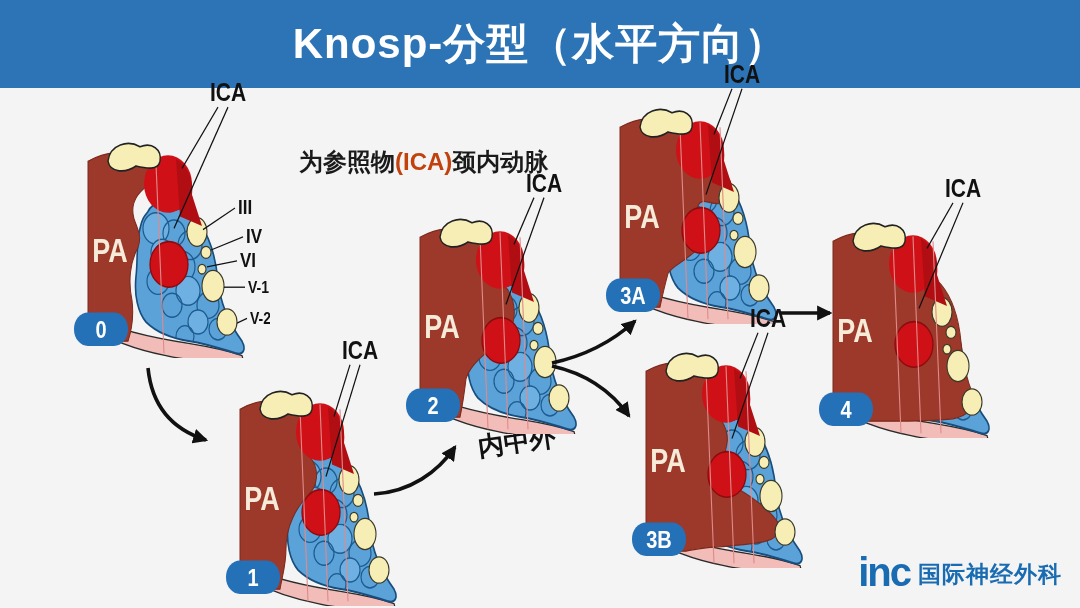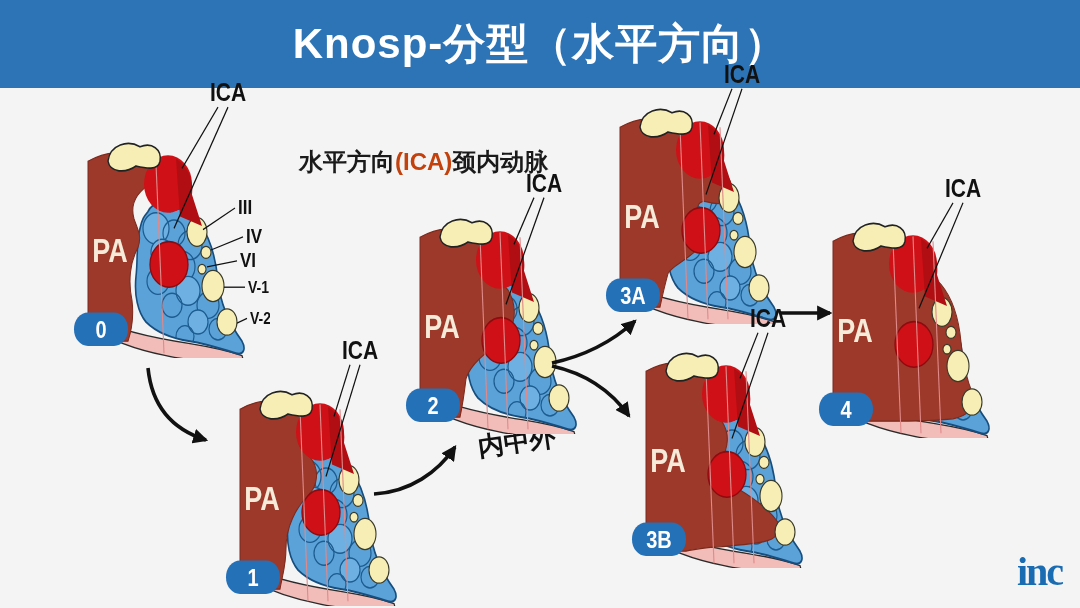--- a/index.html
+++ b/index.html
@@ -15,34 +15,34 @@
   
   #flownote{position:absolute;left:478px;top:430px;font-size:26px;font-weight:800;color:#111;
             transform:rotate(-8deg);transform-origin:left center;white-space:nowrap;}
   
   .dia{position:absolute;width:200px;height:288px;}
   .dia svg{display:block;width:200px;height:288px;}
   
   #arrows{position:absolute;left:0;top:0;width:1080px;height:608px;pointer-events:none;}
   
   #logo{position:absolute;right:18px;top:554px;display:flex;align-items:center;gap:8px;color:#1a6cb2;}
-  #logo .mark{font-family:Liberation Serif, serif;font-size:40px;font-weight:900;line-height:40px;
+  #logo .mark{font-family:Liberation Sans, sans-serif;font-size:40px;font-weight:900;line-height:40px;
               letter-spacing:-2px;position:relative;top:-2px;}
   #logo .name{font-size:23px;font-weight:800;letter-spacing:1px;}
 </style>
 </head>
 <body>
 
 <div id="stage">
 
   <div id="hdr">
     <span class="t">Knosp-分型（水平方向）</span>
   </div>
 
-  <div id="refnote"><span>水平方向</span><span class="hl">(ICA)</span><span>颈内动脉</span></div>
+  <div id="refnote"><span>为参照物</span><span class="hl">(ICA)</span><span>颈内动脉</span></div>
 
   <div id="flownote">内中外</div>
 
   <div id="diagram-layer">
       <div class="dia" style="left: 70px; top: 70px;">
   <svg viewBox="0 0 200 240" preserveAspectRatio="none">
     <defs>
             <clipPath id="clip-grade-0">
               <path d="M78,118 C84,108 94,112 100,118 C112,112 124,118 130,128 C140,140 146,158 148,176 C150,192 158,210 172,226 C176,232 174,238 166,236 C150,232 136,228 120,226 C104,224 88,220 76,210 C68,202 64,188 66,172 C68,158 66,144 70,132 C72,124 74,122 78,118 Z"></path>
             </clipPath>
@@ -315,15 +315,16 @@
     </defs>
     <path d="M148,368 C152,408 174,430 206,440" fill="none" stroke="#111" stroke-width="3.6" marker-end="url(#ah)"></path>
     <path d="M374,494 C410,492 438,472 455,447" fill="none" stroke="#111" stroke-width="3.6" marker-end="url(#ah)"></path>
     <path d="M552,363 C584,356 612,342 635,321" fill="none" stroke="#111" stroke-width="3.6" marker-end="url(#ah)"></path>
     <path d="M552,366 C588,374 612,392 629,416" fill="none" stroke="#111" stroke-width="3.6" marker-end="url(#ah)"></path>
     <path d="M780,313 L830,313" fill="none" stroke="#111" stroke-width="3.6" marker-end="url(#ah)"></path>
   </svg>
 
   <div id="logo">
     <span class="mark">inc</span>
+    <span class="name">国际神经外科</span>
   </div>
 
 </div>
 
 </body></html>

